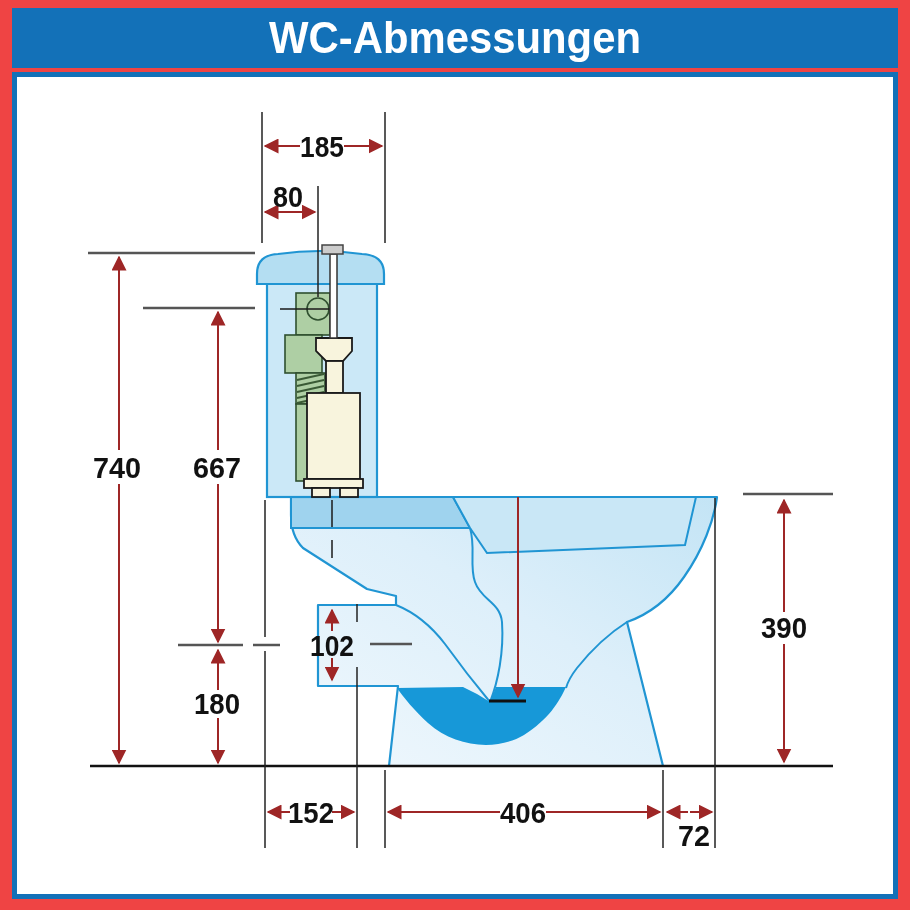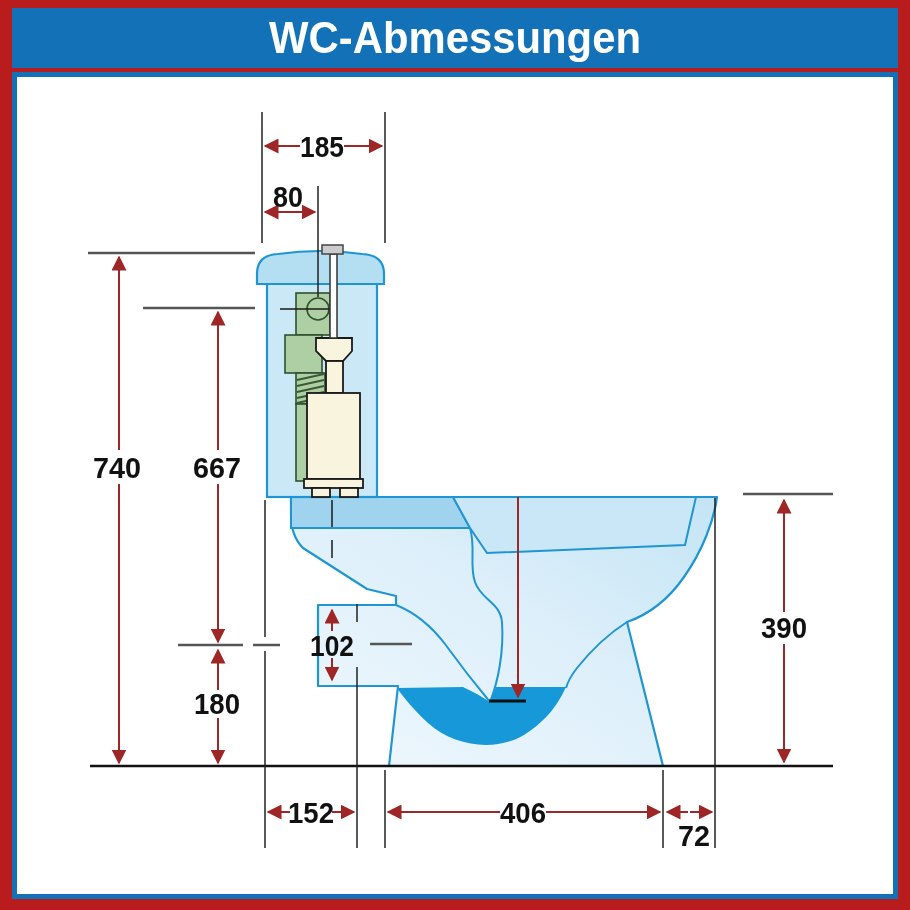--- a/index.html
+++ b/index.html
@@ -1,16 +1,16 @@
 <!DOCTYPE html>
 <html><head>
 <meta charset="utf-8">
 <style>
   html,body{margin:0;padding:0;background:#ffffff;}
-  .page{position:relative;width:910px;height:910px;background:#b91c1c;font-family:"Liberation Sans",sans-serif;}
+  .page{position:relative;width:910px;height:910px;background:#ef4444;font-family:"Liberation Sans",sans-serif;}
   svg{display:block;}
   text{font-family:"Liberation Sans",sans-serif;}
   .title{fill:#ffffff;font-weight:bold;font-size:44px;}
   .dim{fill:#111111;font-weight:bold;font-size:30px;}
 </style>
 </head>
 <body>
 
 <div class="page">
 <svg width="910" height="910" viewBox="0 0 910 910">

